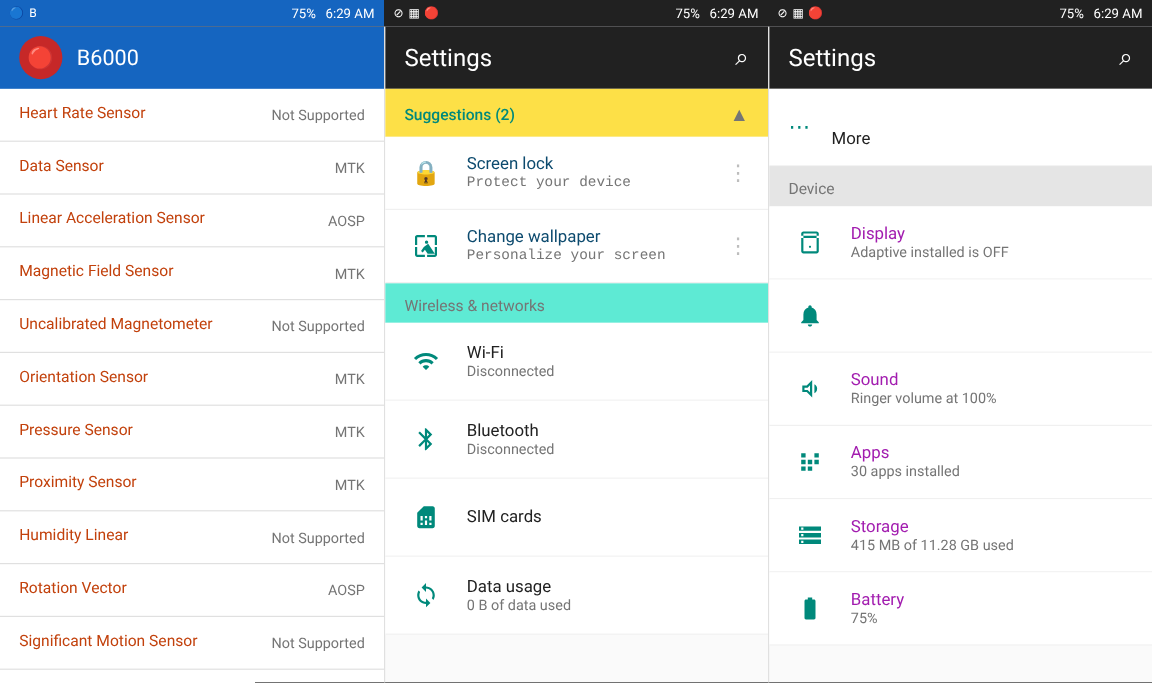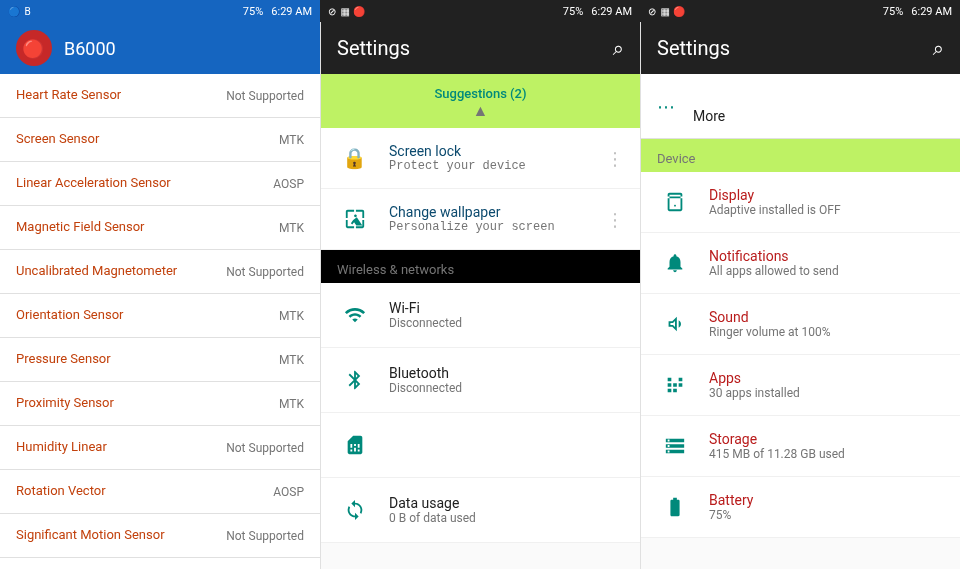--- a/index.html
+++ b/index.html
@@ -142,22 +142,21 @@
       font-size: 20px;
       cursor: pointer;
       background: none;
       border: none;
     }
     .suggestions-header {
       display: flex;
       align-items: center;
       justify-content: space-between;
       padding: 12px 16px 8px 16px;
-      background: #bef264;
-      flex-direction: column;
+      background: #fde047;
     }
     .suggestions-label {
       color: #00897b;
       font-size: 13px;
       font-weight: 500;
     }
     .suggestions-list {
       background: #fff;
     }
     .suggestion-item {
@@ -191,21 +190,21 @@
     }
     .more-vert {
       color: #bdbdbd;
       font-size: 18px;
       cursor: pointer;
     }
     .section-divider {
       padding: 12px 16px 6px 16px;
       font-size: 13px;
       color: #757575;
-      background: #000000;
+      background: #5eead4;
     }
     .settings-item {
       display: flex;
       align-items: center;
       padding: 14px 16px;
       border-bottom: 1px solid #f0f0f0;
       background: #fff;
       cursor: pointer;
     }
     .settings-item-icon {
@@ -249,21 +248,21 @@
     }
     .more-dots {
       color: #00897b;
       font-size: 18px;
       letter-spacing: 2px;
     }
     .device-section-header {
       padding: 12px 16px 6px 16px;
       font-size: 13px;
       color: #757575;
-      background: #bef264;
+      background: #e5e5e5;
     }
     .right-item {
       display: flex;
       align-items: center;
       padding: 12px 16px;
       border-bottom: 1px solid #f0f0f0;
       background: #fff;
       cursor: pointer;
     }
     .right-item-icon {
@@ -273,21 +272,21 @@
       align-items: center;
       justify-content: center;
       margin-right: 16px;
       color: #00897b;
       font-size: 20px;
       flex-shrink: 0;
     }
     .right-item-text { flex: 1; }
     .right-item-title {
       font-size: 14px;
-      color: #b91c1c;
+      color: #a21caf;
     }
     .right-item-sub {
       font-size: 12px;
       color: #757575;
     }
 
     
     .sensor-list::-webkit-scrollbar { width: 4px; }
     .sensor-list::-webkit-scrollbar-thumb { background: #bdbdbd; border-radius: 2px; }
   </style>
@@ -342,21 +341,21 @@
       </div>
       <span class="app-title">B6000</span>
     </div>
     <div class="sensor-list">
 
     <div class="sensor-item">
       <span class="sensor-name">Heart Rate Sensor</span>
       <span class="sensor-value">Not Supported</span>
     </div>
         <div class="sensor-item">
-      <span class="sensor-name">Screen Sensor</span>
+      <span class="sensor-name">Data Sensor</span>
       <span class="sensor-value">MTK</span>
     </div>
         <div class="sensor-item">
       <span class="sensor-name">Linear Acceleration Sensor</span>
       <span class="sensor-value">AOSP</span>
     </div>
         <div class="sensor-item">
       <span class="sensor-name">Magnetic Field Sensor</span>
       <span class="sensor-value">MTK</span>
     </div>
@@ -449,20 +448,24 @@
           <div class="settings-item-title">Bluetooth</div>
           <div class="settings-item-sub">Disconnected</div>
         </div>
       </div>
       <div class="settings-item">
         <div class="settings-item-icon">
           <svg width="22" height="22" viewBox="0 0 24 24" fill="#00897b">
             <path d="M19.99 4c0-1.1-.89-2-1.99-2h-8L4 8v12c0 1.1.9 2 2 2h12.01c1.1 0 1.99-.9 1.99-2l-.01-16zM9 19H7v-2h2v2zm8 0h-2v-2h2v2zm-8-4H7v-4h2v4zm4 4h-2v-4h2v4zm0-6h-2v-2h2v2zm4 2h-2v-4h2v4z"></path>
           </svg>
         </div>
+        <div class="settings-item-text">
+          <div class="settings-item-title">SIM cards</div>
+          <div class="settings-item-sub"></div>
+        </div>
       </div>
       <div class="settings-item">
         <div class="settings-item-icon">
           <svg width="22" height="22" viewBox="0 0 24 24" fill="#00897b">
             <path d="M12 4V1L8 5l4 4V6c3.31 0 6 2.69 6 6 0 1.01-.25 1.97-.7 2.8l1.46 1.46C19.54 15.03 20 13.57 20 12c0-4.42-3.58-8-8-8zm0 14c-3.31 0-6-2.69-6-6 0-1.01.25-1.97.7-2.8L5.24 7.74C4.46 8.97 4 10.43 4 12c0 4.42 3.58 8 8 8v3l4-4-4-4v3z"></path>
           </svg>
         </div>
         <div class="settings-item-text">
           <div class="settings-item-title">Data usage</div>
           <div class="settings-item-sub">0 B of data used</div>
@@ -494,24 +497,20 @@
           <div class="right-item-sub">Adaptive installed is OFF</div>
         </div>
       </div>
 
       <div class="right-item">
         <div class="right-item-icon">
           <svg width="22" height="22" viewBox="0 0 24 24" fill="#00897b">
             <path d="M12 22c1.1 0 2-.9 2-2h-4c0 1.1.9 2 2 2zm6-6v-5c0-3.07-1.64-5.64-4.5-6.32V4c0-.83-.67-1.5-1.5-1.5s-1.5.67-1.5 1.5v.68C7.63 5.36 6 7.92 6 11v5l-2 2v1h16v-1l-2-2z"></path>
           </svg>
         </div>
-        <div class="right-item-text">
-          <div class="right-item-title">Notifications</div>
-          <div class="right-item-sub">All apps allowed to send</div>
-        </div>
       </div>
 
       <div class="right-item">
         <div class="right-item-icon">
           <svg width="22" height="22" viewBox="0 0 24 24" fill="#00897b">
             <path d="M18.5 12c0-1.77-1.02-3.29-2.5-4.03v8.05c1.48-.73 2.5-2.25 2.5-4.02zM5 9v6h4l5 5V4L9 9H5zm7-.17v6.34L9.83 13H7v-2h2.83L12 8.83z"></path>
           </svg>
         </div>
         <div class="right-item-text">
           <div class="right-item-title">Sound</div>

